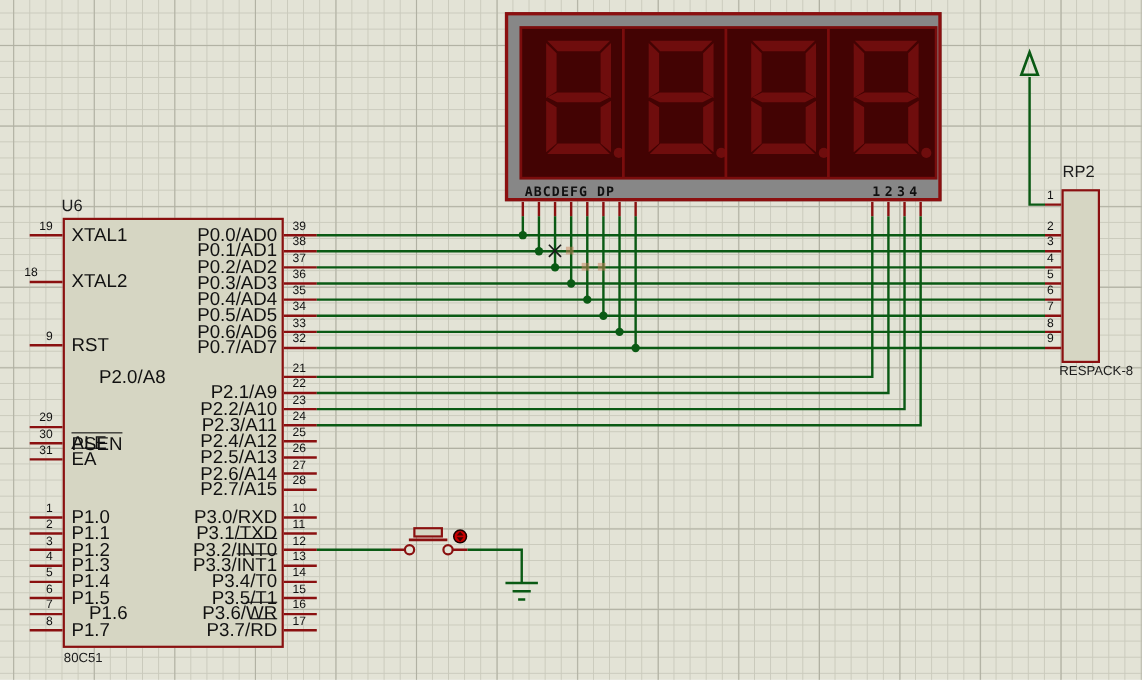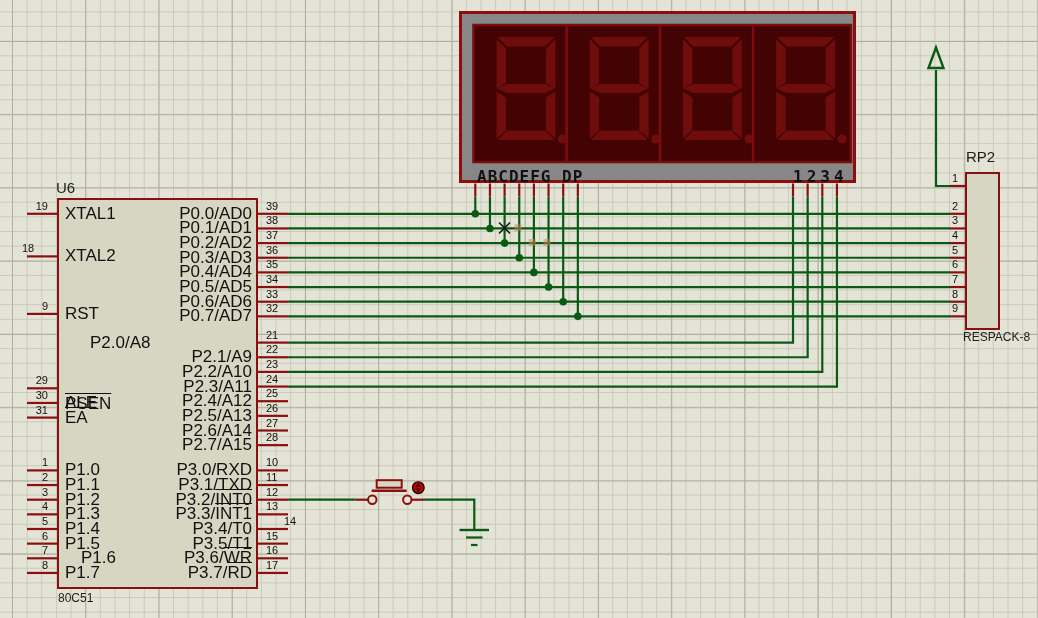--- a/index.html
+++ b/index.html
@@ -16,21 +16,21 @@
     font-family:"Liberation Sans", sans-serif;
   }
   .comp-body{position:absolute;background:var(--chip-fill);border:2px solid var(--comp-red);box-sizing:border-box;}
   .ref-label{position:absolute;font-size:15px;color:#1c1c1c;white-space:nowrap;}
   .part-label{position:absolute;font-size:12px;color:#1c1c1c;white-space:nowrap;}
   .pin-num{position:absolute;font-size:11px;color:#111;line-height:13px;white-space:nowrap;}
   .pin-name{position:absolute;font-size:17px;color:#111;line-height:14px;white-space:nowrap;}
   .bar{text-decoration:overline;}
   svg{position:absolute;left:0;top:0;}
   #display-frame{position:absolute;background:var(--disp-gray);border:3px solid var(--disp-frame);box-sizing:border-box;}
-  .disp-label{position:absolute;font-family:"DejaVu Sans Mono", monospace;font-weight:bold;font-size:16px;color:#101010;letter-spacing:1px;white-space:nowrap;}
+  .disp-label{position:absolute;font-family:"DejaVu Sans Mono", monospace;font-weight:bold;font-size:12px;color:#101010;letter-spacing:1px;white-space:nowrap;}
   #watermark{position:absolute;right:6px;top:590px;font-size:15px;color:rgba(255,255,255,0.78);text-shadow:0 0 2px rgba(130,130,130,0.6);letter-spacing:0.5px;}
 </style>
 </head>
 <body>
 
 <div id="canvas">
 
   <svg id="wires" width="1038" height="618">
       <line x1="27" y1="213.8" x2="57" y2="213.8" stroke="#8A1010" stroke-width="2.2"></line>
       <line x1="27" y1="256.4" x2="57" y2="256.4" stroke="#8A1010" stroke-width="2.2"></line>
@@ -264,21 +264,21 @@
     <div class="pin-num" style="left:266px;top:431.15000000000003px;width:28px;">28</div>
     <div class="pin-name" style="left:90px;top:438.15000000000003px;width:162px;text-align:right;"><span>P2.7/A15</span></div>
     <div class="pin-num" style="left:266px;top:456.4px;width:28px;">10</div>
     <div class="pin-name" style="left:90px;top:463.4px;width:162px;text-align:right;"><span>P3.0/RXD</span></div>
     <div class="pin-num" style="left:266px;top:471.04999999999995px;width:28px;">11</div>
     <div class="pin-name" style="left:90px;top:478.04999999999995px;width:162px;text-align:right;"><span>P3.1/TXD</span></div>
     <div class="pin-num" style="left:266px;top:485.7px;width:28px;">12</div>
     <div class="pin-name" style="left:90px;top:492.7px;width:162px;text-align:right;"><span>P3.2/</span><span class="bar">INT0</span></div>
     <div class="pin-num" style="left:266px;top:500.35px;width:28px;">13</div>
     <div class="pin-name" style="left:90px;top:507.35px;width:162px;text-align:right;"><span>P3.3/</span><span class="bar">INT1</span></div>
-    <div class="pin-num" style="left:266px;top:515px;width:28px;margin-left:18px;">14</div>
+    <div class="pin-num" style="left:266px;top:515px;width:28px;">14</div>
     <div class="pin-name" style="left:90px;top:522px;width:162px;text-align:right;"><span>P3.4/T0</span></div>
     <div class="pin-num" style="left:266px;top:529.65px;width:28px;">15</div>
     <div class="pin-name" style="left:90px;top:536.65px;width:162px;text-align:right;"><span>P3.5/T1</span></div>
     <div class="pin-num" style="left:266px;top:544.3px;width:28px;">16</div>
     <div class="pin-name" style="left:90px;top:551.3px;width:162px;text-align:right;"><span>P3.6/</span><span class="bar">WR</span></div>
     <div class="pin-num" style="left:266px;top:558.9499999999999px;width:28px;">17</div>
     <div class="pin-name" style="left:90px;top:565.9499999999999px;width:162px;text-align:right;"><span>P3.7/</span><span class="bar">RD</span></div>
     <div class="pin-num" style="left:928px;top:172px;width:30px;text-align:right;">1</div>
     <div class="pin-num" style="left:928px;top:199.8px;width:30px;text-align:right;">2</div>
     <div class="pin-num" style="left:928px;top:214.45000000000002px;width:30px;text-align:right;">3</div>

